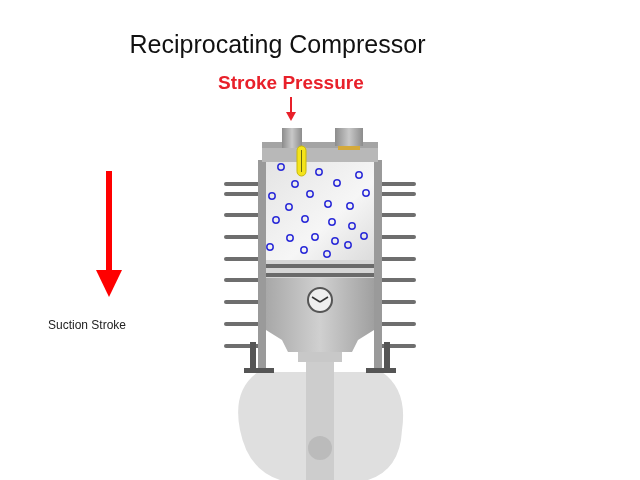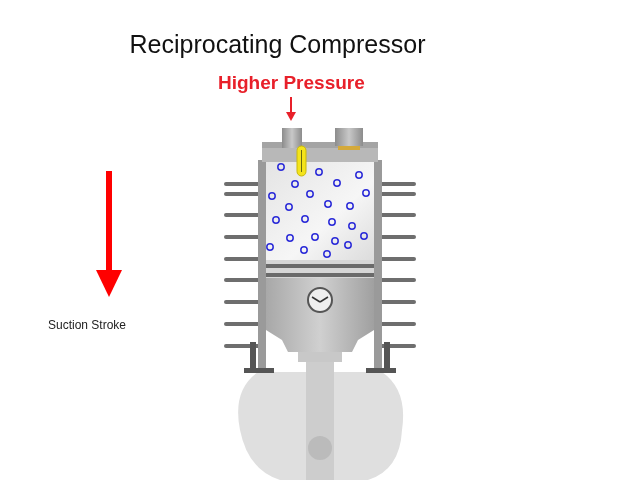--- a/index.html
+++ b/index.html
@@ -6,21 +6,21 @@
     body { width: 640px; height: 480px; position: relative; overflow: hidden; font-family: "Liberation Sans", sans-serif; }
     .title { position: absolute; left: 0; width: 555px; top: 30px; text-align: center; font-size: 25px; color: #111; }
     .hp-label { position: absolute; left: 218px; top: 72px; font-size: 19px; font-weight: bold; color: #e8202a; }
     .stroke-label { position: absolute; left: 48px; top: 318px; font-size: 12px; color: #222; }
     svg { position: absolute; left: 0; top: 0; }
   </style>
 </head>
 <body>
 
 <div class="title">Reciprocating Compressor</div>
-<div class="hp-label">Higher Pressure</div>
+<div class="hp-label">Stroke Pressure</div>
 <div class="stroke-label">Suction Stroke</div>
 
 <svg width="640" height="480" viewBox="0 0 640 480">
   <defs>
     <linearGradient id="metal" x1="0" y1="0" x2="1" y2="0">
       <stop offset="0" stop-color="#8c8c8c"></stop>
       <stop offset="0.5" stop-color="#c8c8c8"></stop>
       <stop offset="1" stop-color="#8c8c8c"></stop>
     </linearGradient>
     <linearGradient id="chamber" x1="0" y1="0" x2="1" y2="1">

